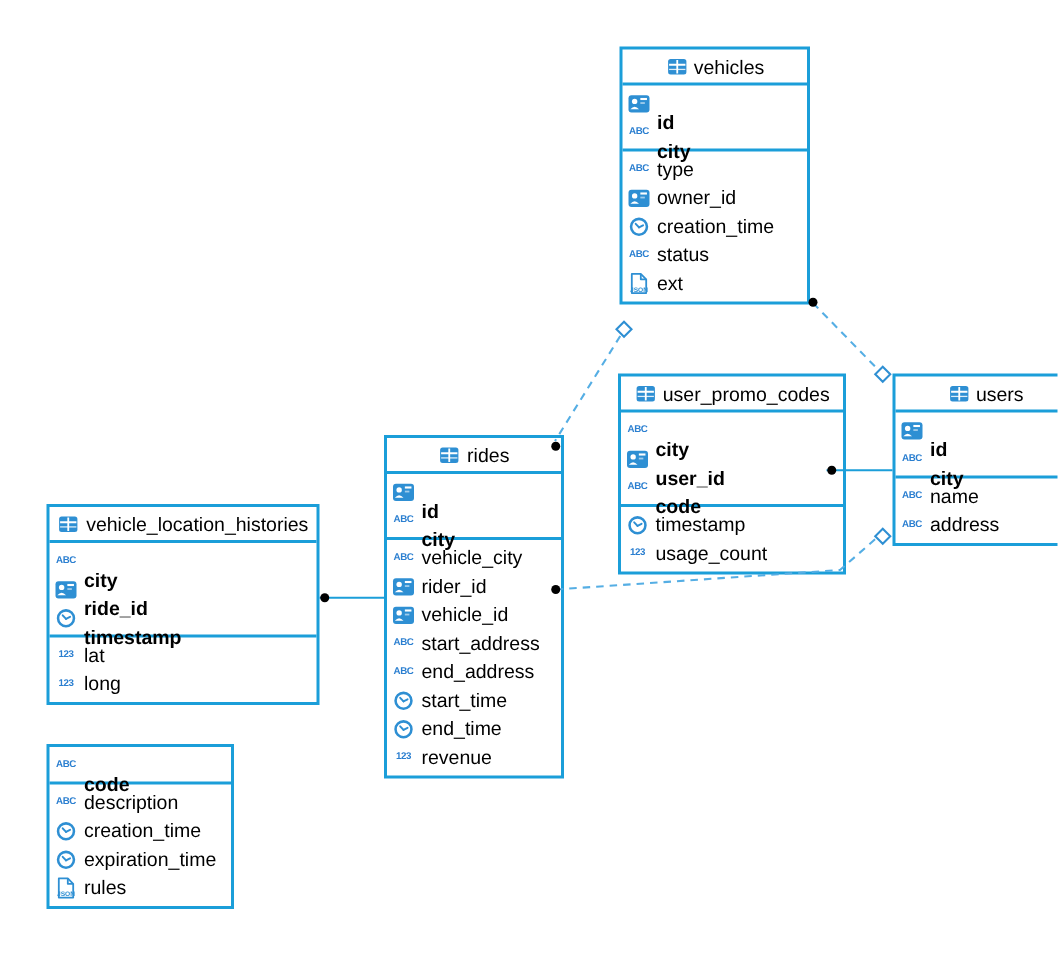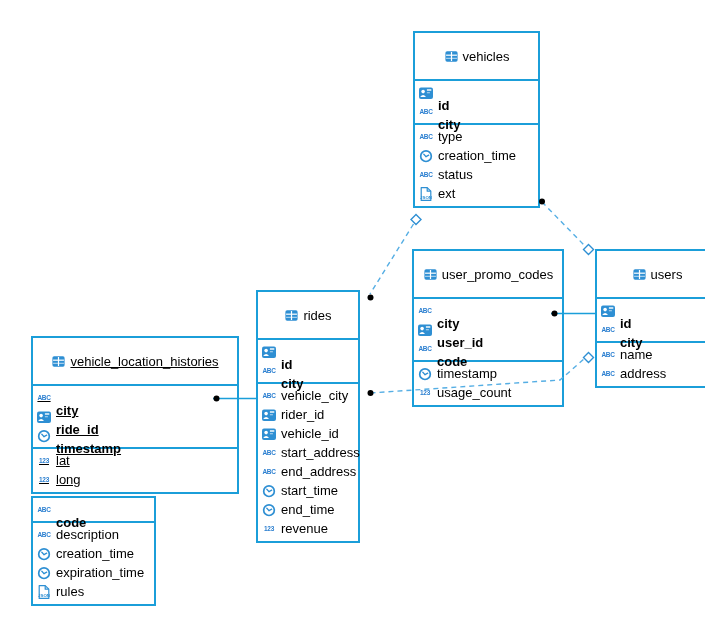--- a/index.html
+++ b/index.html
@@ -13,21 +13,21 @@
   .canvas { position:absolute; inset:0; width:705px; height:636px; }
   .rel-overlay { position:absolute; left:0; top:0; pointer-events:none; z-index:5; }
   .tbl {
     position:absolute; background:#fff;
     border:2px solid var(--table-border,#1b9ed9);
     box-sizing:border-box; z-index:2;
   }
   .hd {
     height:22px; border-bottom:2px solid var(--table-border,#1b9ed9);
     display:flex; align-items:center; justify-content:center;
-    gap:4px; padding:12px 3px; font-size:13px; white-space:nowrap;
+    gap:4px; padding:0 3px; font-size:13px; white-space:nowrap;
   }
   .cols { padding:2px 0 3px; }
   .row {
     height:19px; display:flex; align-items:center;
     gap:4px; padding:0 4px 0 3px; font-size:13px; white-space:nowrap;
   }
   .row.key .lbl { font-weight:bold;margin-top:26px; }
   .sep { border-top:2px solid var(--table-border,#1b9ed9); margin:2px 0; }
   .ic { width:16px; height:16px; flex:none; display:block; }
   .hd .ic { width:15px; height:15px; }
@@ -115,20 +115,26 @@
         <span class="tic">ABC</span>
         <span class="lbl">city</span>
       </div>
       <div class="sep"></div>
       <div class="row">
         <span class="tic">ABC</span>
         <span class="lbl">type</span>
       </div>
       <div class="row">
         <svg class="ic">
+            <use href="#sym-id"></use>
+          </svg>
+        <span class="lbl">owner_id</span>
+      </div>
+      <div class="row">
+        <svg class="ic">
             <use href="#sym-clock"></use>
           </svg>
         <span class="lbl">creation_time</span>
       </div>
       <div class="row">
         <span class="tic">ABC</span>
         <span class="lbl">status</span>
       </div>
       <div class="row">
         <svg class="ic">
@@ -198,21 +204,21 @@
         <span class="tic">ABC</span>
         <span class="lbl">name</span>
       </div>
       <div class="row">
         <span class="tic">ABC</span>
         <span class="lbl">address</span>
       </div>
     </div>
   </div>
 
-  <div class="tbl" style="left:256px; top:290px; width:104px;">
+  <div class="tbl" style="left:256px; top:290px; width:120px;">
     <div class="hd">
       <svg class="ic">
           <use href="#sym-table"></use>
         </svg>
       <span class="lbl">rides</span>
     </div>
     <div class="cols">
       <div class="row key">
         <svg class="ic">
             <use href="#sym-id"></use>
@@ -260,21 +266,21 @@
           </svg>
         <span class="lbl">end_time</span>
       </div>
       <div class="row">
         <span class="tic">123</span>
         <span class="lbl">revenue</span>
       </div>
     </div>
   </div>
 
-  <div class="tbl" style="left:31px; top:336px; width:208px;text-decoration:underline;">
+  <div class="tbl" style="left:31px; top:336px; width:182px;">
     <div class="hd">
       <svg class="ic">
           <use href="#sym-table"></use>
         </svg>
       <span class="lbl">vehicle_location_histories</span>
     </div>
     <div class="cols">
       <div class="row key">
         <span class="tic">ABC</span>
         <span class="lbl">city</span>

